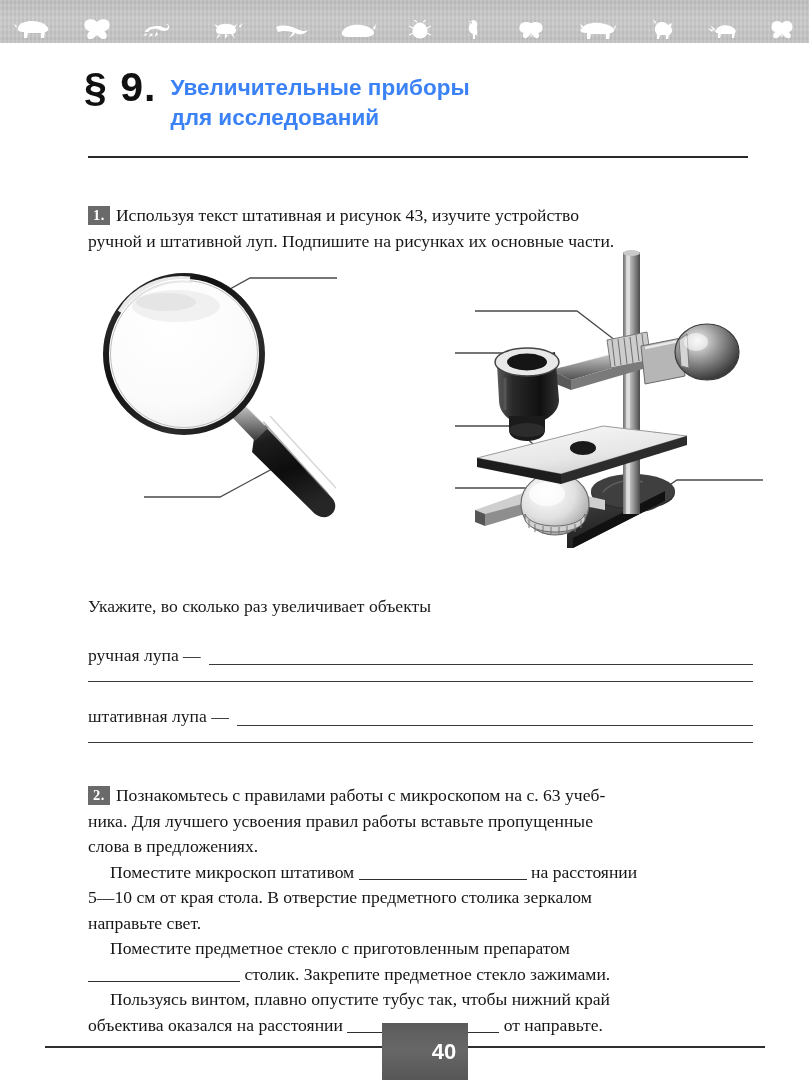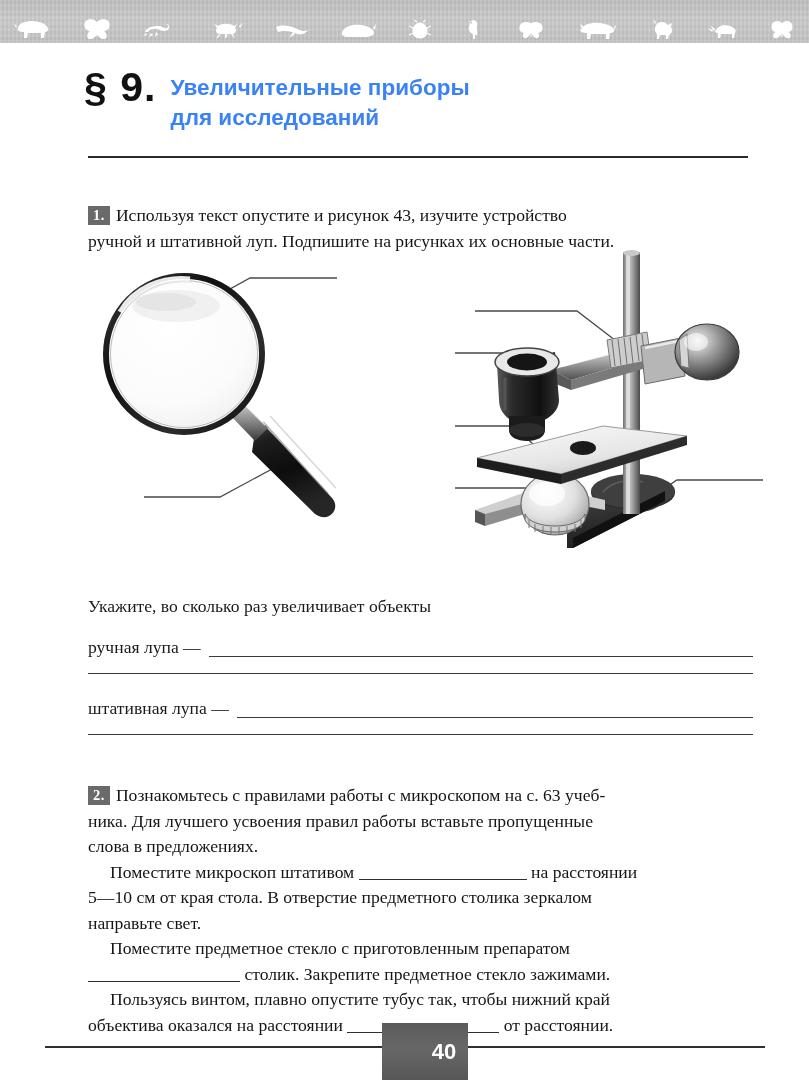--- a/index.html
+++ b/index.html
@@ -153,21 +153,21 @@
 
   
   .fill-sec {
     position: absolute;
     left: 88px; top: 551px;
     width: 665px;
   }
   .fill-lead {
     font-size: 17.6px;
     line-height: 25px;
-    margin-bottom: 8px;
+    margin-bottom: 16px;
   }
   .fill-row {
     display: flex;
     align-items: flex-end;
     margin-bottom: 4px;
     height: 30px;
   }
   .fill-label {
     font-size: 17.6px;
     line-height: 20px;
@@ -329,21 +329,21 @@
         <div>для исследований</div>
       </div>
     </div>
   </div>
 
   <div class="banner-wrap">
     <div class="banner-rule"></div>
   </div>
 
   <div class="task t1">
-    <span class="task-num">1.</span><span>Используя текст опустите и рисунок 43, изучите устройство</span>
+    <span class="task-num">1.</span><span>Используя текст штативная и рисунок 43, изучите устройство</span>
     <div class="l2">ручной и штативной луп. Подпишите на рисунках их основные части.</div>
   </div>
 
   <div class="figures">
 
     <div class="loupe">
       <svg width="320" height="270" viewBox="0 0 320 270">
         <defs>
           <radialGradient id="lensG" cx="40%" cy="30%" r="75%">
             <stop offset="0%" stop-color="#ffffff"></stop>
@@ -570,21 +570,21 @@
     <p class="indent" style="text-align:justify">Поместите предметное стекло с приготовленным препаратом</p>
     <p>
       <span class="inline-blank" style="width:152px"></span>
       <span>столик. Закрепите предметное стекло зажимами.</span>
     </p>
 
     <p class="indent">Пользуясь винтом, плавно опустите тубус так, чтобы нижний край</p>
     <p>
       <span>объектива оказался на расстоянии</span>
       <span class="inline-blank" style="width:152px"></span>
-      <span>от расстоянии.</span>
+      <span>от направьте.</span>
     </p>
   </div>
 
   <div class="footer">
     <div class="footer-rule left"></div>
     <div class="footer-rule right"></div>
     <div class="page-badge">
       <span class="page-num">40</span>
     </div>
   </div>

